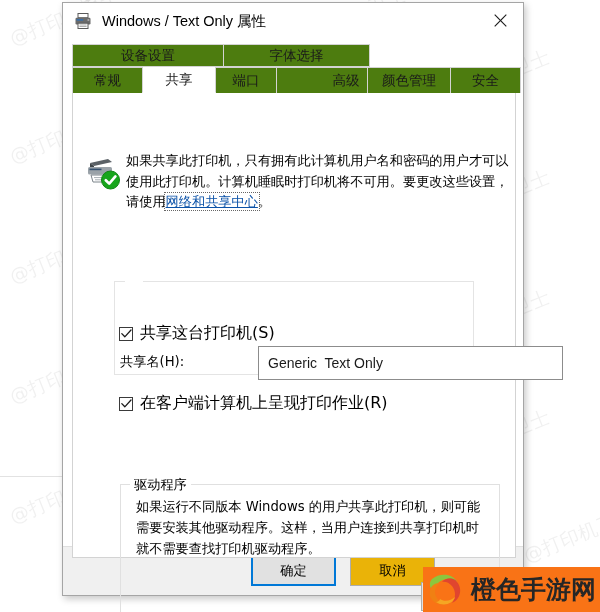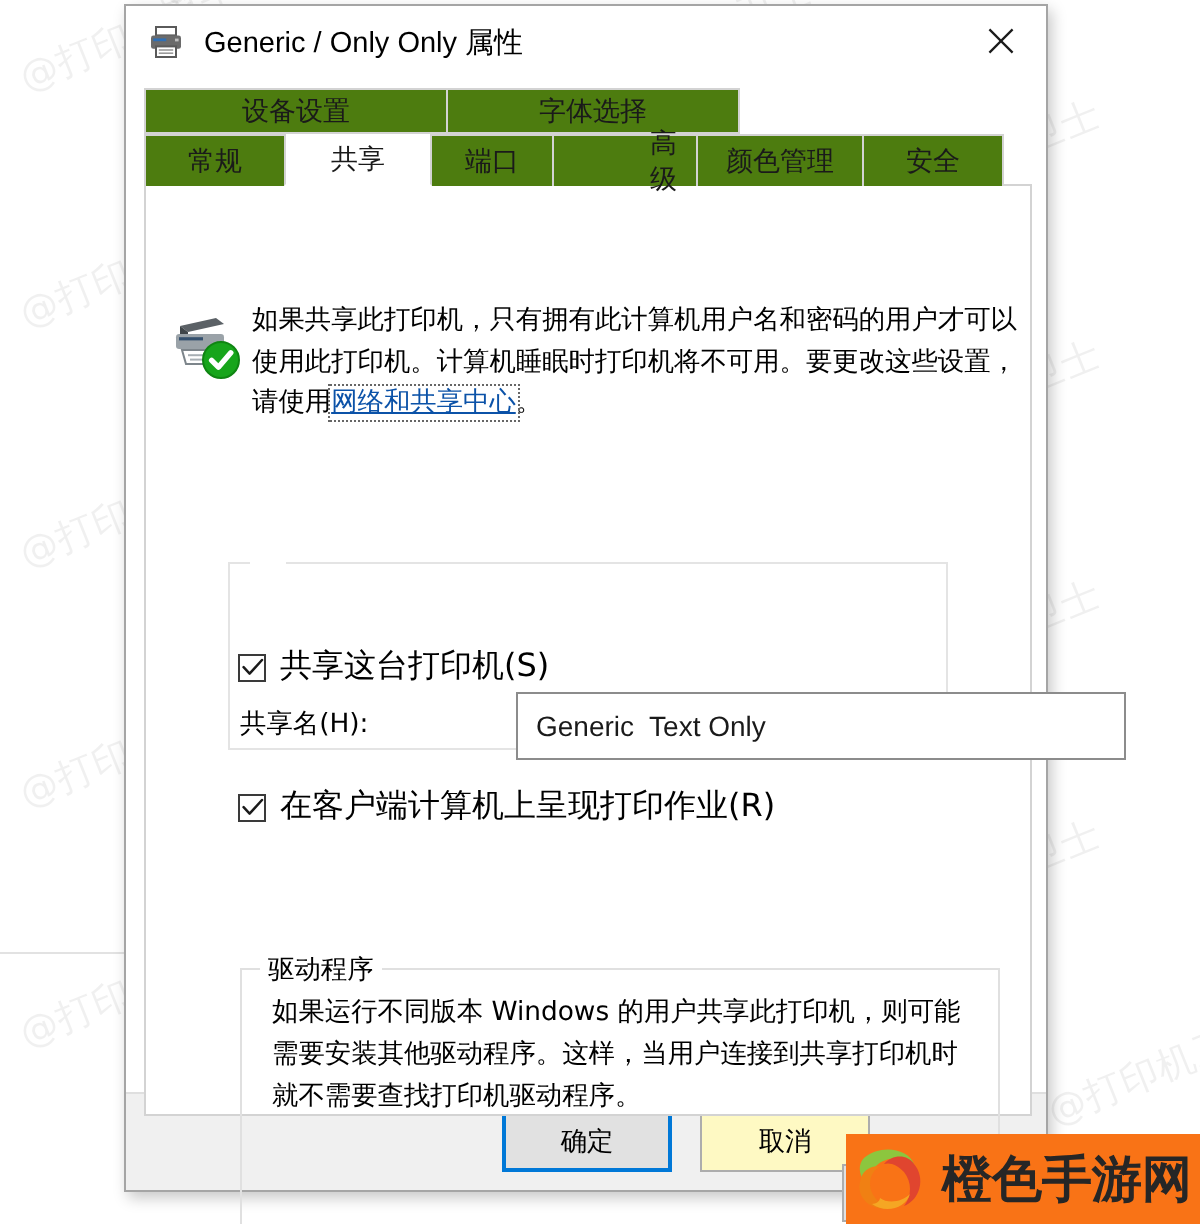--- a/index.html
+++ b/index.html
@@ -285,21 +285,21 @@
     width: 100%;
     height: 48px;
     background: #f0f0f0;
     border-top: 1px solid #dfdfdf;
     text-align: right;
   }
   .dlgbtn {
     position: absolute;
     width: 85px; height: 30px;
     box-sizing: border-box;
-    background: #fef9c3;
+    background: #eab308;
     border: 1px solid #adadad;
     font-size: 13.2px;
     color: #000;
     font-family: "DejaVu Sans", sans-serif;
     display: flex; align-items: center; justify-content: center;
     cursor: default;
   }
   #btn-ok {
     left: 188px; top: 9px;
     border: 2px solid #0078d7;
@@ -366,21 +366,21 @@
       <svg viewBox="0 0 20 20" width="20" height="20">
         <rect x="5" y="2.5" width="10" height="4.2" fill="#ffffff" stroke="#5a5a5a" stroke-width="1"></rect>
         <rect x="2.5" y="6.8" width="15" height="6.6" rx="1.2" fill="#6b6b6b"></rect>
         <rect x="3.6" y="8.2" width="6.5" height="1.4" fill="#2f6fb5"></rect>
         <rect x="14.5" y="8.3" width="1.8" height="1.4" fill="#bfbfbf"></rect>
         <rect x="5" y="12.2" width="10" height="5.3" fill="#ffffff" stroke="#5a5a5a" stroke-width="1"></rect>
         <rect x="6.4" y="13.6" width="7.2" height="0.8" fill="#9a9a9a"></rect>
         <rect x="6.4" y="15.2" width="7.2" height="0.8" fill="#9a9a9a"></rect>
       </svg>
     </span>
-    <span id="title-text">Generic / Only Only 属性</span>
+    <span id="title-text">Windows / Text Only 属性</span>
     <div id="close-btn">
       <svg width="13" height="13" viewBox="0 0 13 13">
         <line x1="0.7" y1="0.7" x2="12.3" y2="12.3" stroke="#1a1a1a" stroke-width="1.1"></line>
         <line x1="12.3" y1="0.7" x2="0.7" y2="12.3" stroke="#1a1a1a" stroke-width="1.1"></line>
       </svg>
     </div>
   </div>
 
   <div id="tabarea">
 
@@ -396,21 +396,21 @@
     <div id="tabrow2">
       <div class="tab" style="width:71px;">
         <span>常规</span>
       </div>
       <div class="tab selected" style="width:74px;">
         <span>共享</span>
       </div>
       <div class="tab" style="width:62px;">
         <span>端口</span>
       </div>
-      <div class="tab" style="width:73px;padding-left:48px;">
+      <div class="tab" style="width:92px;padding-left:48px;">
         <span>高级</span>
       </div>
       <div class="tab" style="width:84px;">
         <span>颜色管理</span>
       </div>
       <div class="tab" style="width:71px;">
         <span>安全</span>
       </div>
     </div>
 

